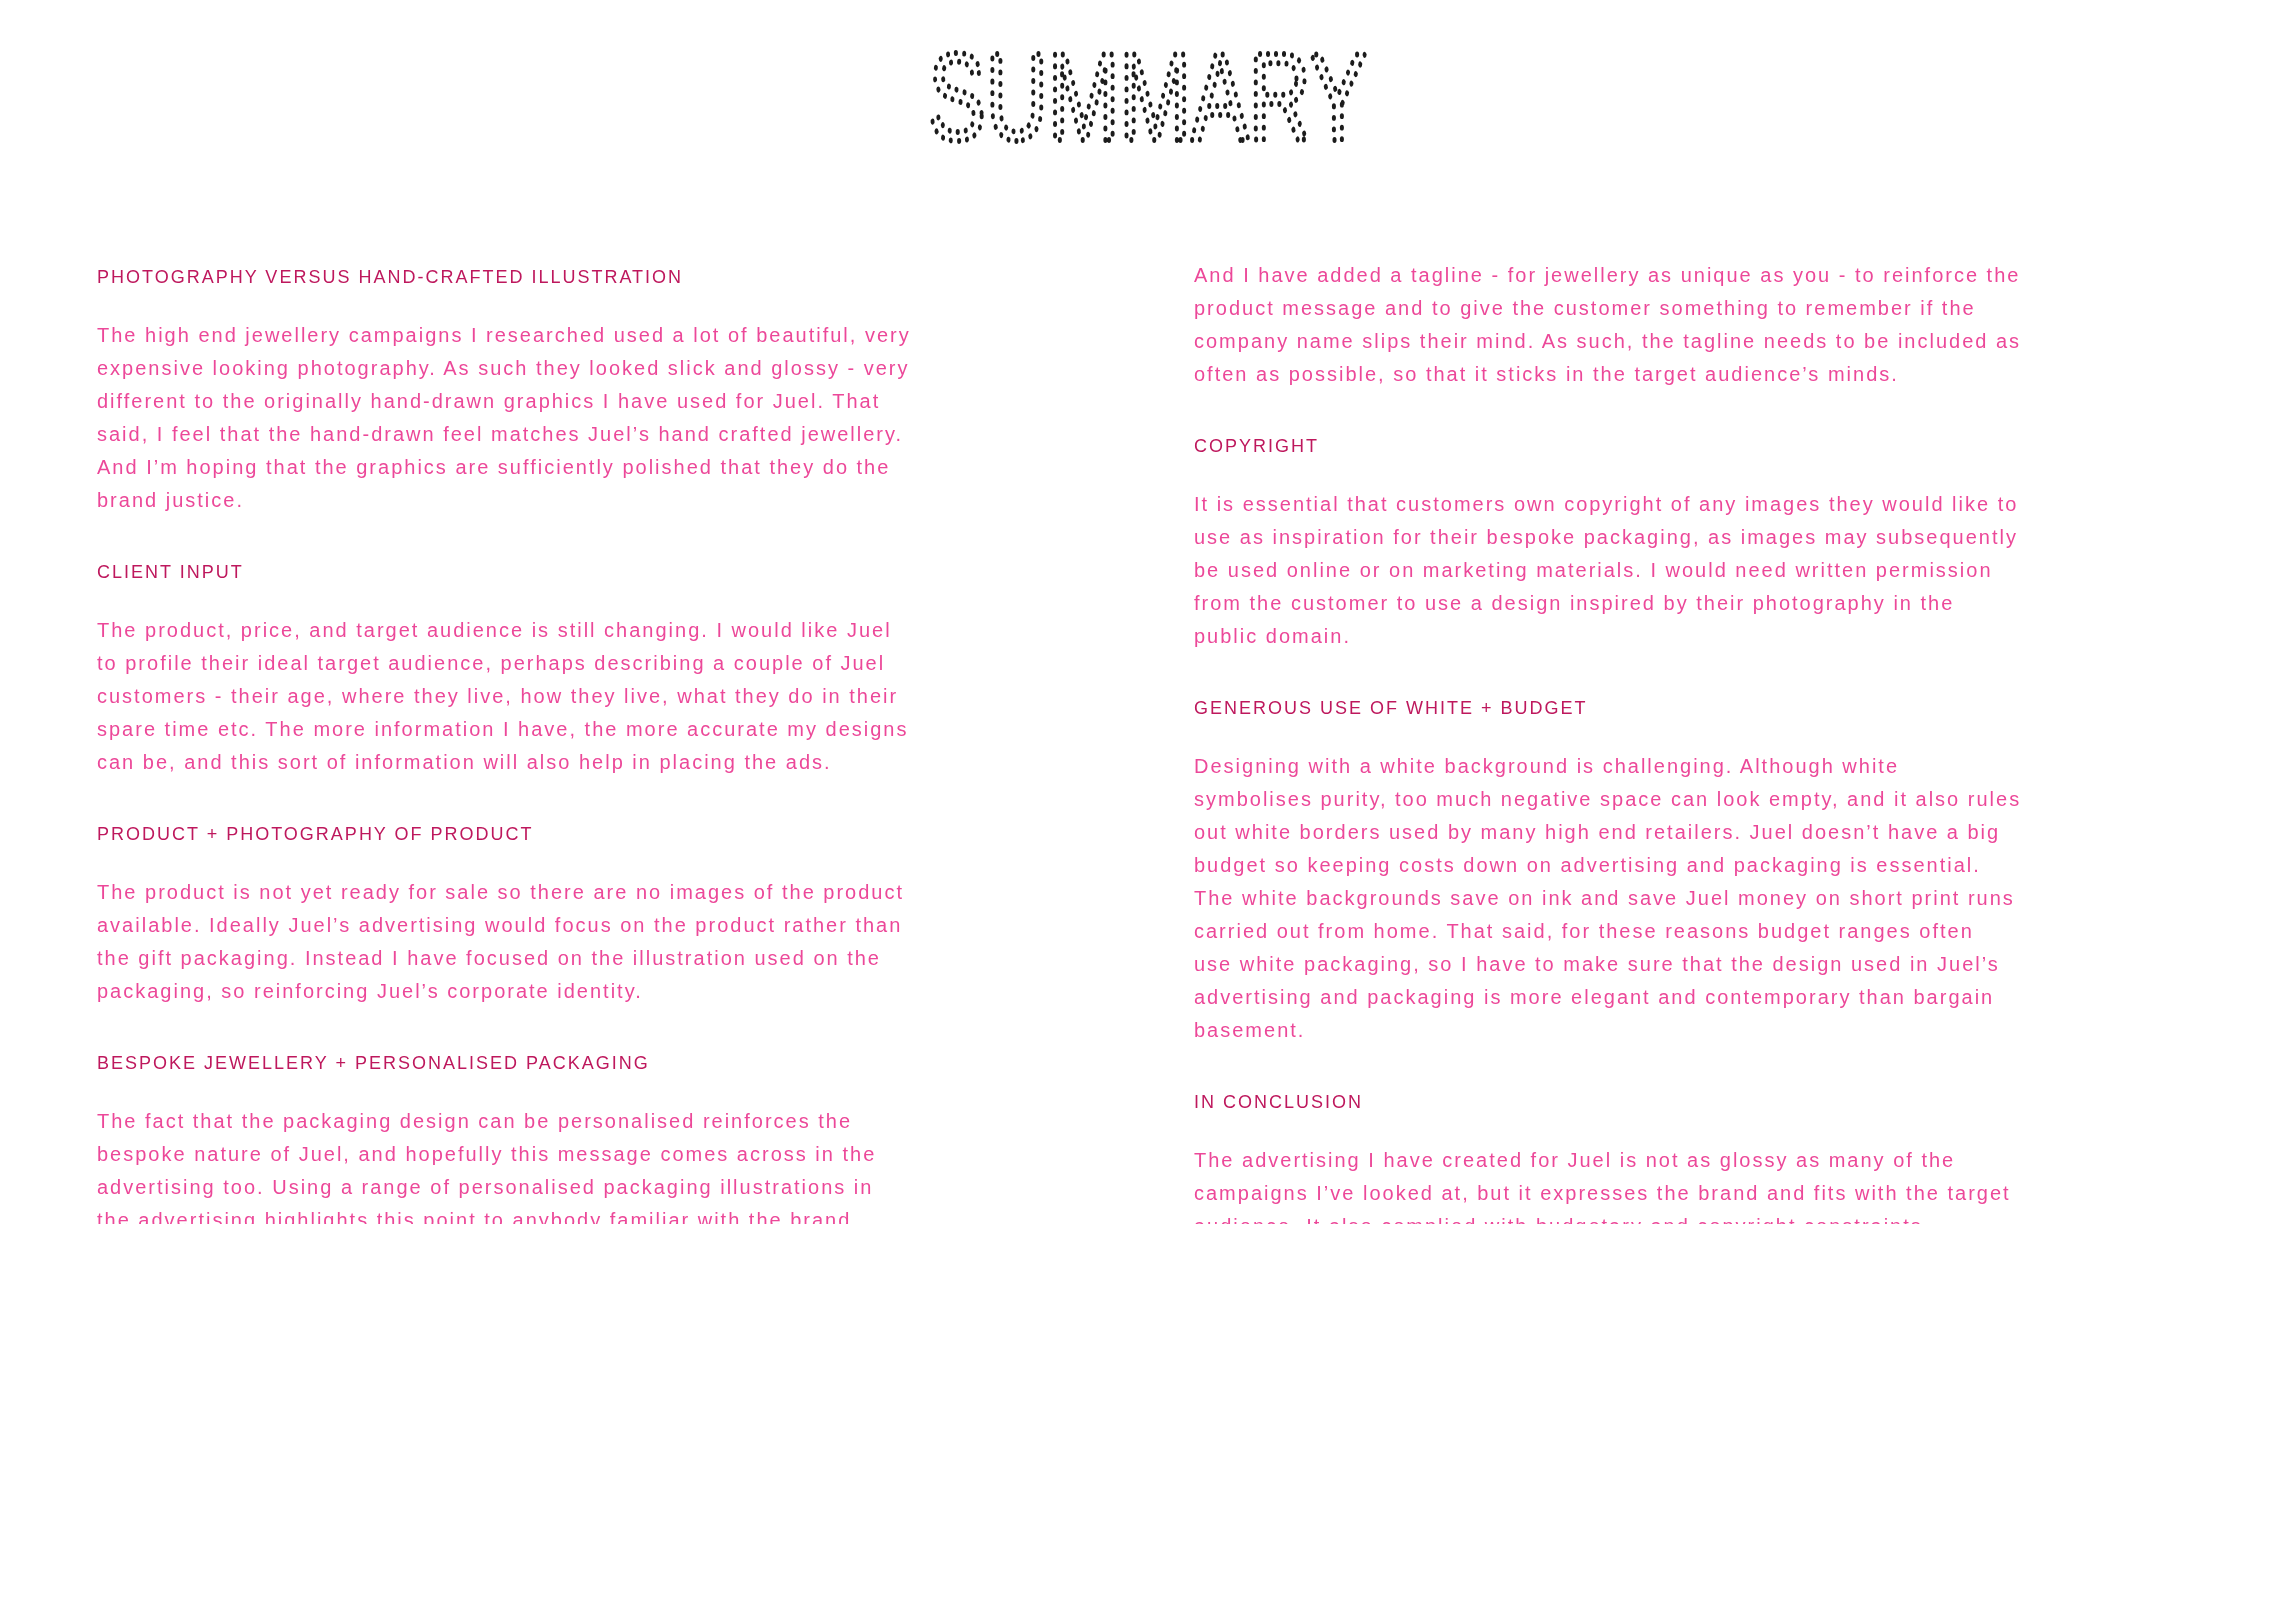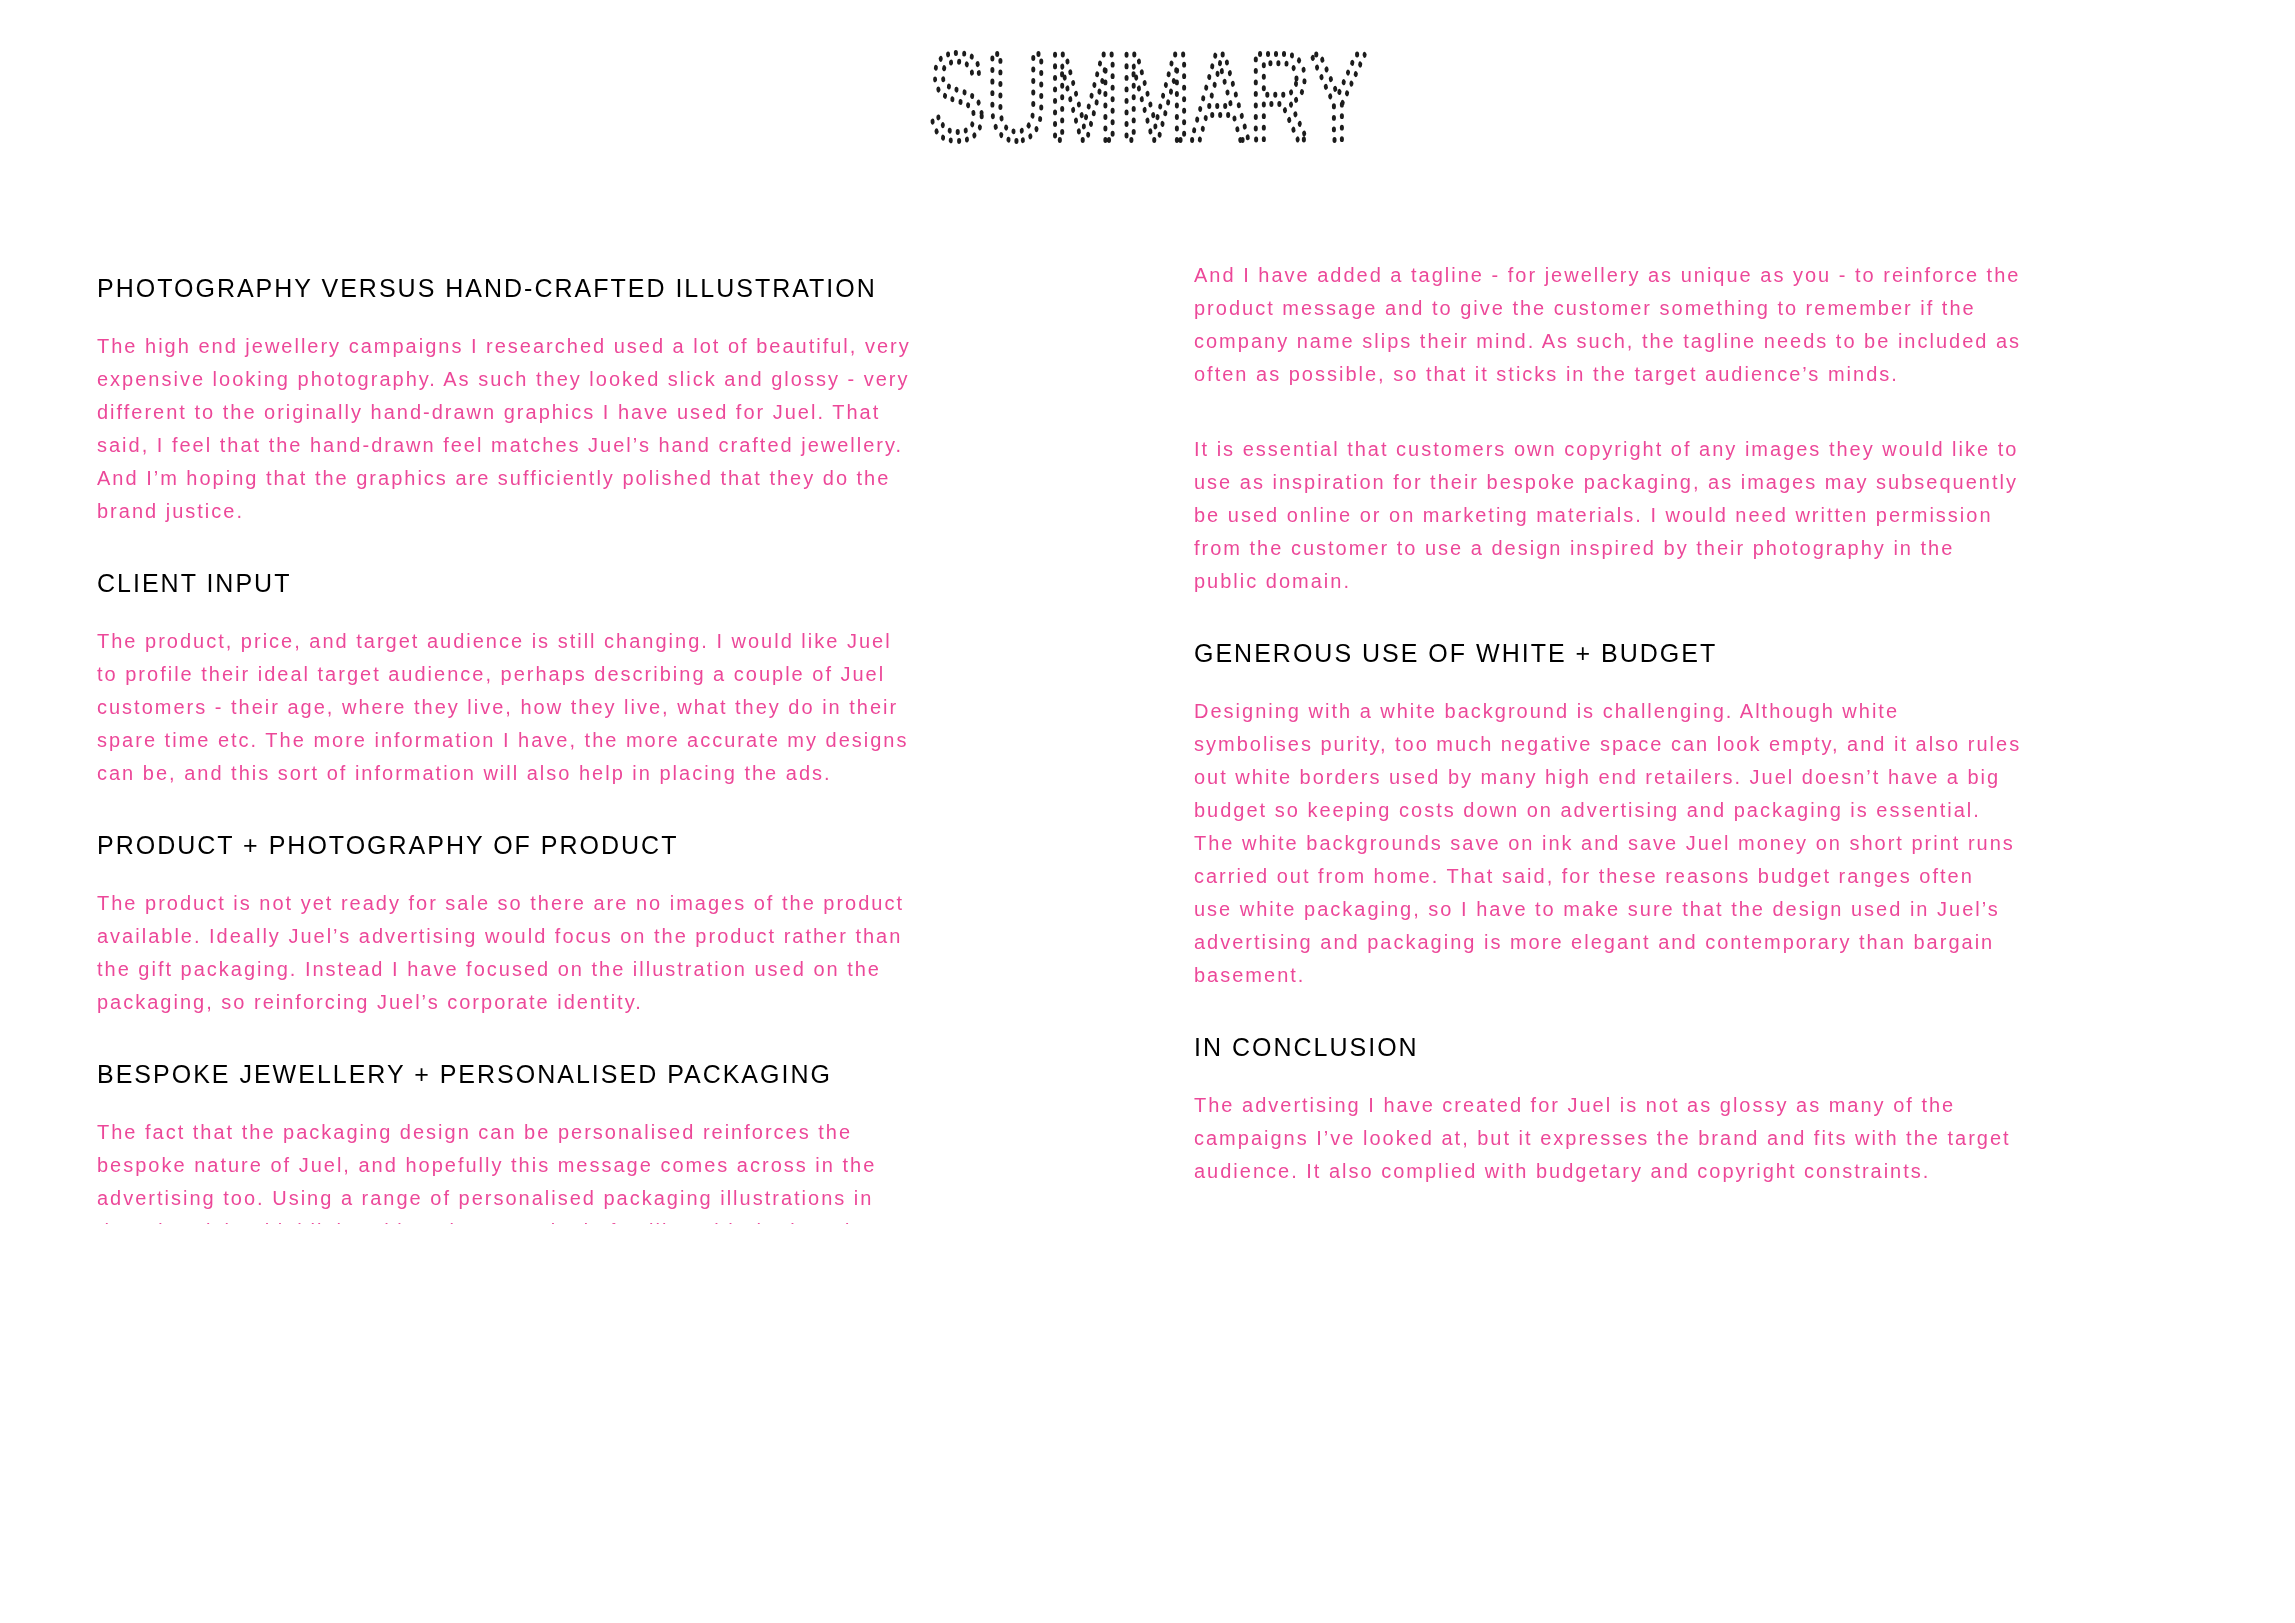--- a/index.html
+++ b/index.html
@@ -30,26 +30,26 @@
     font-size: 190px;
     font-weight: 400;
   }
   .column {
     position: absolute;
     top: 259px;
   }
   .column.left  { left: 97px;  width: 1016px; }
   .column.right { left: 1194px; width: 1031px; }
   .section-heading {
-    font-size: 25px;
+    font-size: 18px;
     line-height: 26px;
     font-weight: 300;
     letter-spacing: 2px;
-    color: #000000;
-    margin: 16px 0 29px 0;
+    color: #be185d;
+    margin: 5px 0 29px 0;
     white-space: pre-line;
   }
   .section-paragraph {
     font-size: 20px;
     line-height: 33px;
     font-weight: 300;
     letter-spacing: 2px;
     color: #ec4899;
     margin: 0 0 42px 0;
     white-space: pre-line;
@@ -105,20 +105,21 @@
   </div>
 
   <div class="column right">
     <div class="section">
       <div class="section-paragraph">And I have added a tagline - for jewellery as unique as you - to reinforce the
 product message and to give the customer something to remember if the
 company name slips their mind. As such, the tagline needs to be included as
 often as possible, so that it sticks in the target audience’s minds.</div>
     </div>
     <div class="section">
+      <div class="section-heading">COPYRIGHT</div>
       <div class="section-paragraph">It is essential that customers own copyright of any images they would like to
 use as inspiration for their bespoke packaging, as images may subsequently
 be used online or on marketing materials. I would need written permission
 from the customer to use a design inspired by their photography in the
 public domain.</div>
     </div>
     <div class="section">
       <div class="section-heading">GENEROUS USE OF WHITE + BUDGET</div>
       <div class="section-paragraph">Designing with a white background is challenging. Although white
 symbolises purity, too much negative space can look empty, and it also rules

